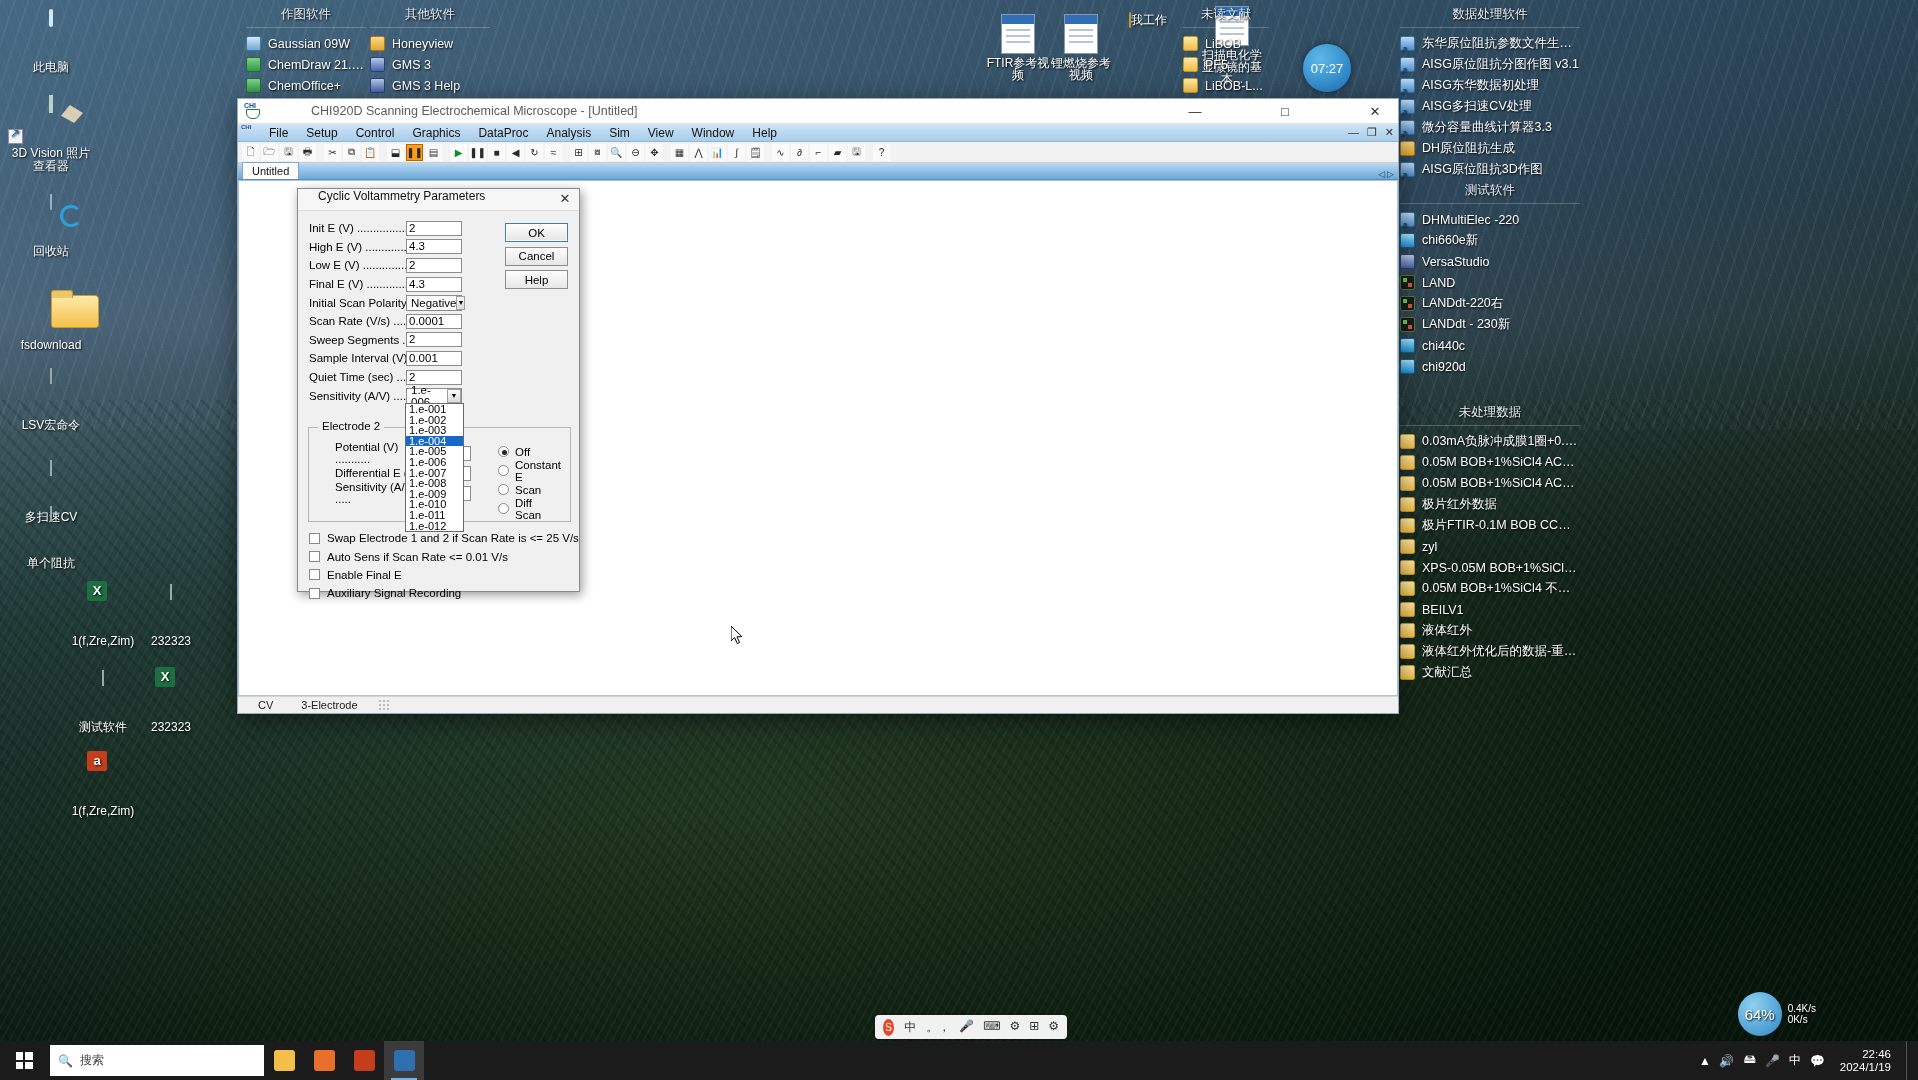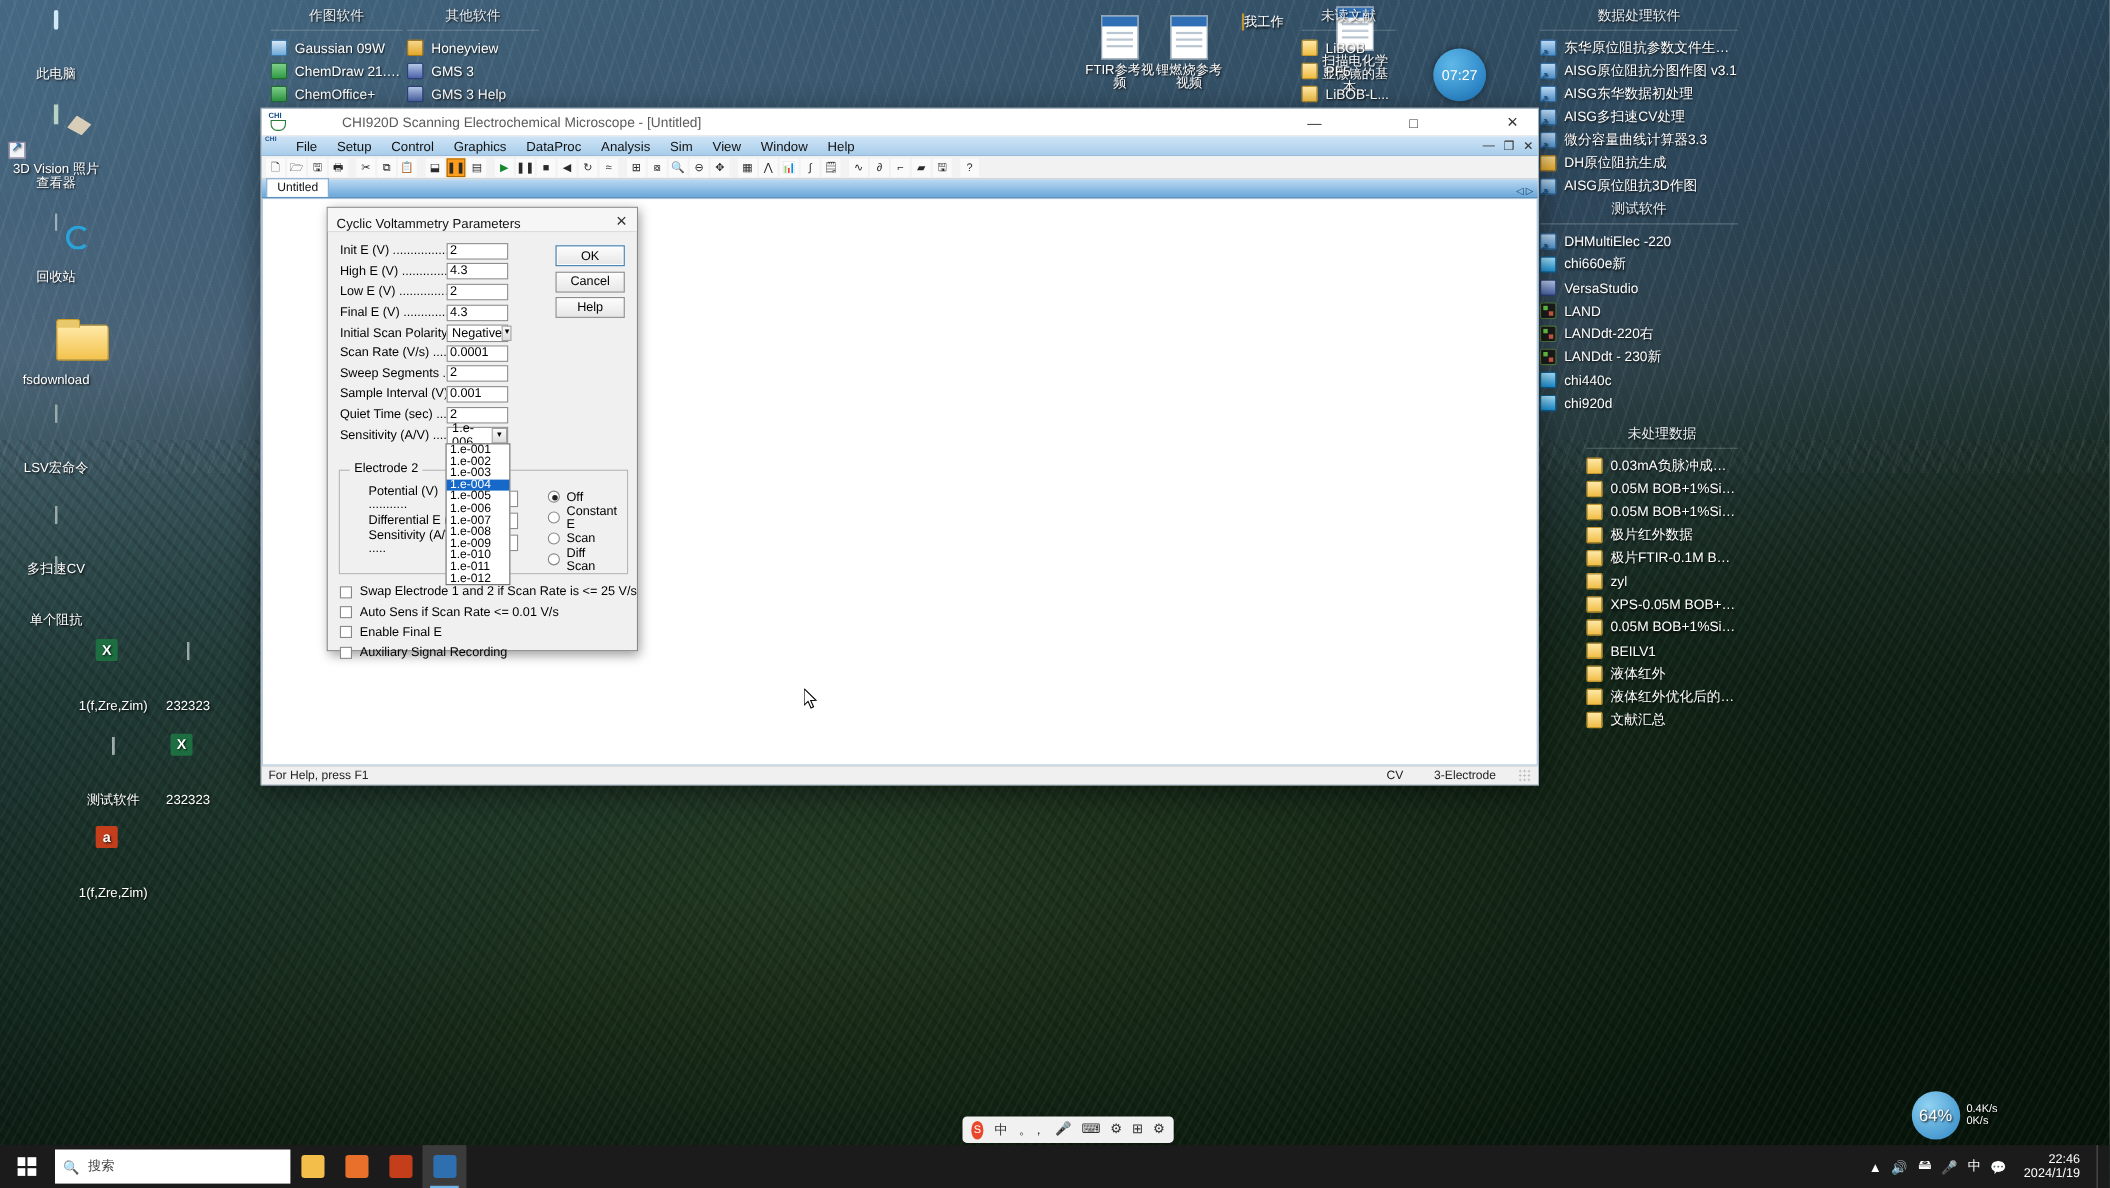--- a/index.html
+++ b/index.html
@@ -133,21 +133,21 @@
     font-size:11px;color:#222;padding:0 6px;}
   #app-statusbar .sb-left{flex:1;}
   #app-statusbar .sb-cell{padding:0 14px;}
   #app-statusbar .grip{width:12px;height:12px;margin-left:6px;
     background-image:radial-gradient(#bbb 1px, transparent 1px);background-size:4px 4px;}
 
   
   #cv-dialog{position:absolute;left:297px;top:188px;width:283px;height:404px;z-index:30;
     background:#f0f0f0;border:1px solid #8a8a8a;box-shadow:2px 3px 10px rgba(0,0,0,.4);
     font-size:11.5px;color:#000;}
-  #cv-dlg-title{height:22px;display:flex;align-items:flex-end;padding:0 4px 0 8px;
+  #cv-dlg-title{height:22px;display:flex;align-items:flex-start;padding:0 4px 0 20px;
     border-bottom:1px solid #dcdcdc;background:#f6f6f6;}
   #cv-dlg-title .t{flex:1;font-size:12px;color:#111;}
   #cv-dlg-title .x{width:20px;height:18px;display:flex;align-items:center;justify-content:center;font-size:13px;color:#333;}
   #cv-body{position:relative;padding:8px 0 0 0;height:381px;}
   .frow{display:flex;align-items:center;height:18.6px;padding-left:11px;}
   .flabel{width:97px;font-size:11.5px;white-space:nowrap;overflow:hidden;}
   .ftext{width:56px;height:15px;background:#fff;border:1px solid #8d8d8d;font-size:11.5px;
     line-height:13px;padding:0 2px;}
   .fcombo{width:56px;height:16px;background:#fff;border:1px solid #8d8d8d;display:flex;align-items:center;
     font-size:11.5px;padding-left:4px;position:relative;}
@@ -478,21 +478,21 @@
         </div>
         <div class="p-item">
           <span class="mini g7"></span>
           <span class="txt">chi440c</span>
         </div>
         <div class="p-item">
           <span class="mini g7"></span>
           <span class="txt">chi920d</span>
         </div>
       </div>
-      <div class="panel" style="left: 1400px; top: 386px; width: 180px; padding-left: 42px;">
+      <div class="panel" style="left: 1400px; top: 404px; width: 180px;">
         <div class="panel-title">未处理数据</div>
         <div class="panel-sep"></div>
         <div class="p-item">
           <span class="mini fold"></span>
           <span class="txt">0.03mA负脉冲成膜1圈+0.3m...</span>
         </div>
         <div class="p-item">
           <span class="mini fold"></span>
           <span class="txt">0.05M BOB+1%SiCl4 AC脉...</span>
         </div>
@@ -610,21 +610,20 @@
     </div>
     <div id="app-tabstrip">
       <span class="tab">Untitled</span>
       <span class="scroll">
         <span>◁</span>
         <span>▷</span>
       </span>
     </div>
     <div id="app-client"></div>
     <div id="app-statusbar">
-      <span class="sb-left">For Help, press F1</span>
       <span class="sb-cell">CV</span>
       <span class="sb-cell">3-Electrode</span>
       <span class="grip"></span>
     </div>
   </div>
 
   <div id="cv-dialog">
     <div id="cv-dlg-title">
       <span class="t">Cyclic Voltammetry Parameters</span>
       <span class="x">✕</span>

